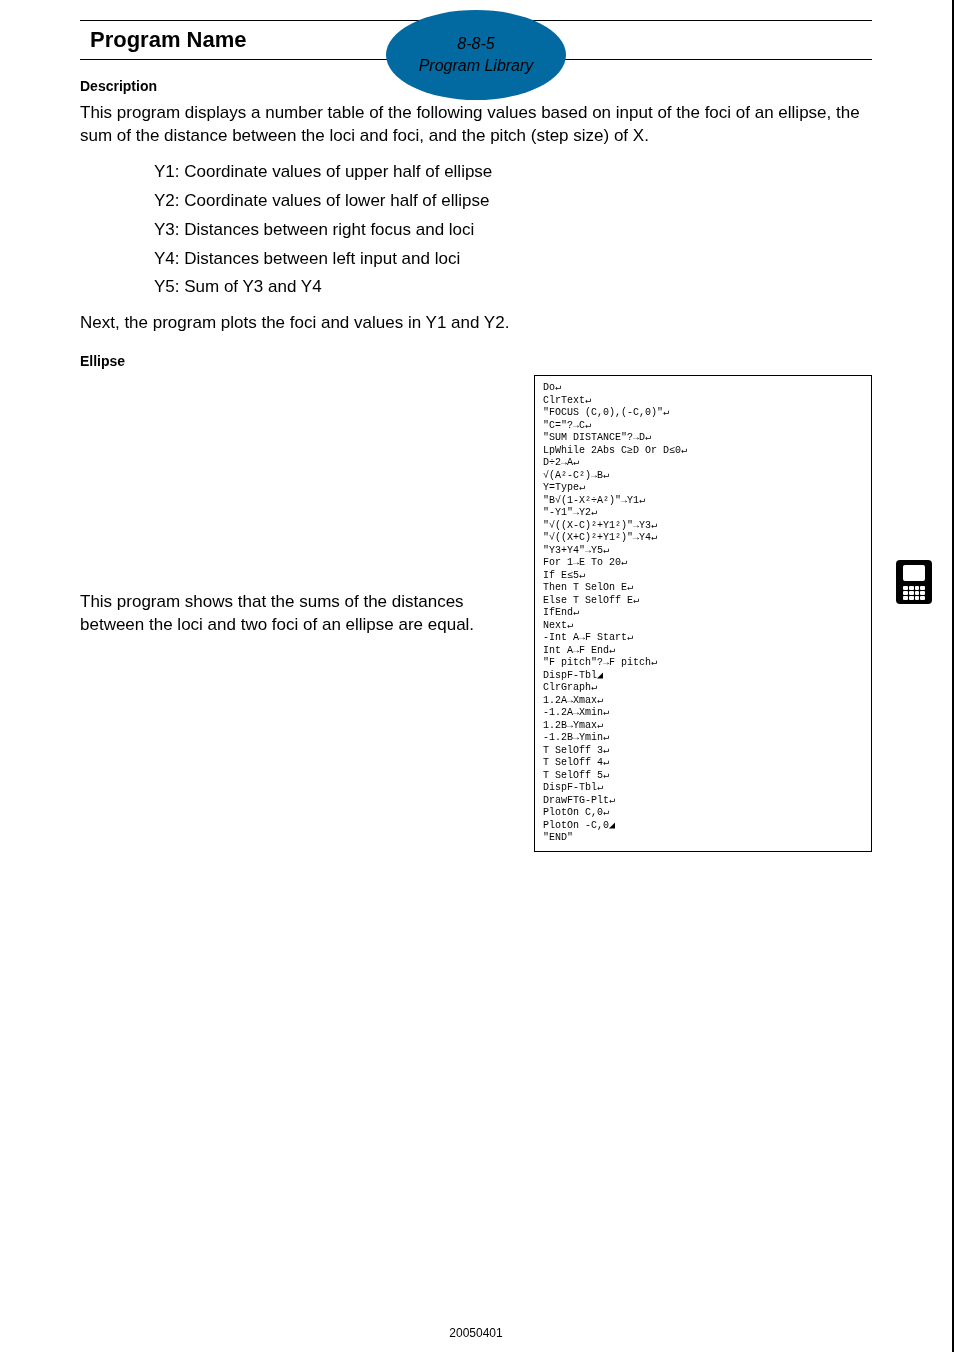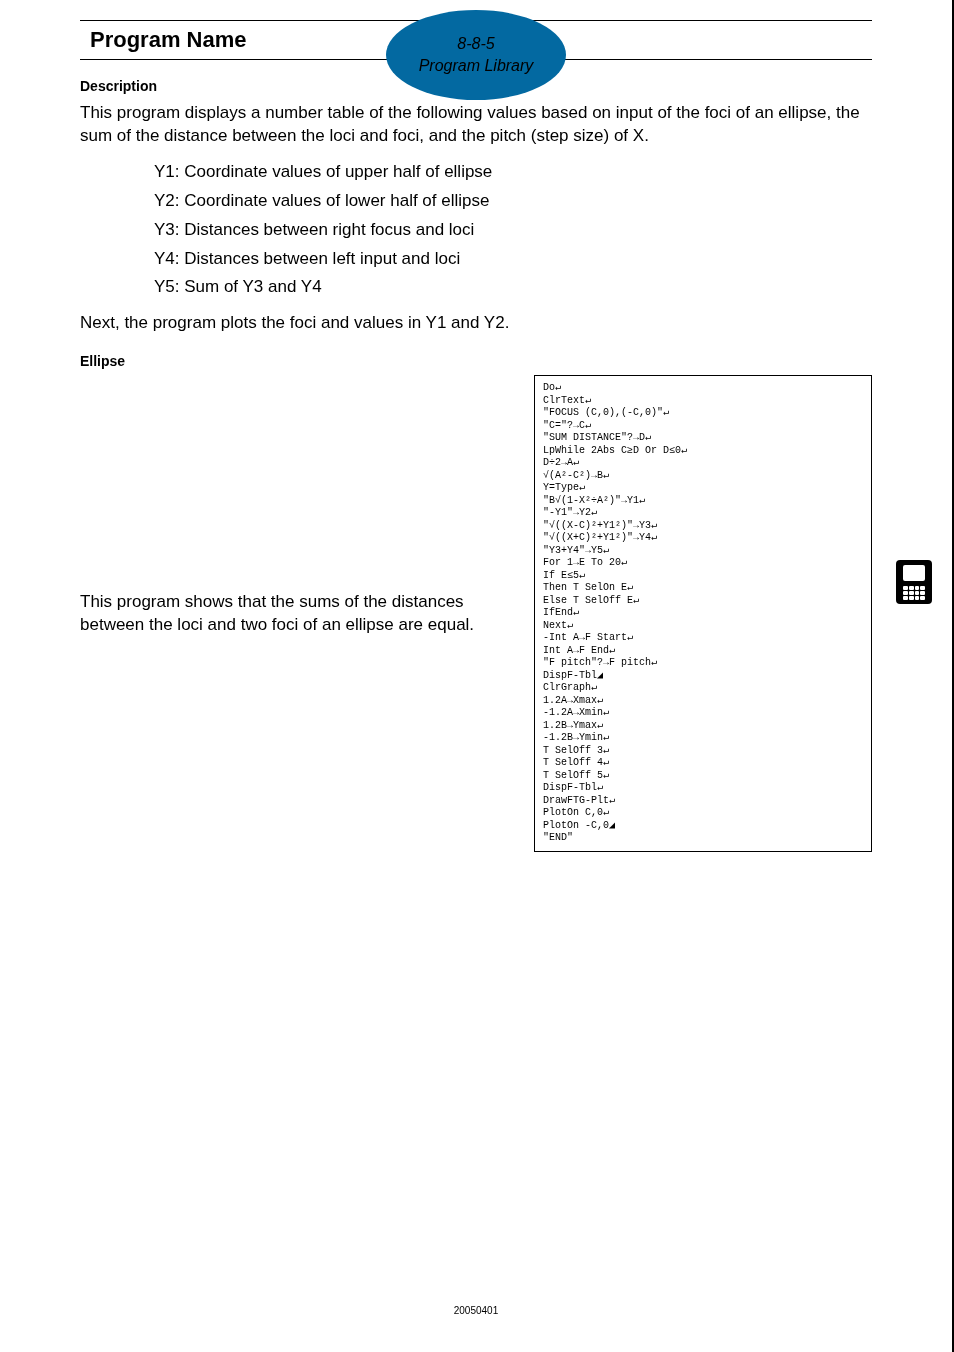--- a/index.html
+++ b/index.html
@@ -117,24 +117,24 @@
     grid-template-columns:repeat(4,1fr);
     grid-template-rows:repeat(3,1fr);
     gap:1px;
   }
   .side-icon .dots div {
     background:#fff;
     border-radius:1px;
   }
   .footer-num {
     position:absolute;
-    bottom:36px;
+    bottom:12px;
     left:50%;
     transform:translateX(-50%);
-    font-size:10px;
+    font-size:12px;
     color:#000;
   }
 </style>
 </head>
 <body>
 
 <div class="page">
 
   <div class="header-badge">
     <span>8-8-5</span>

